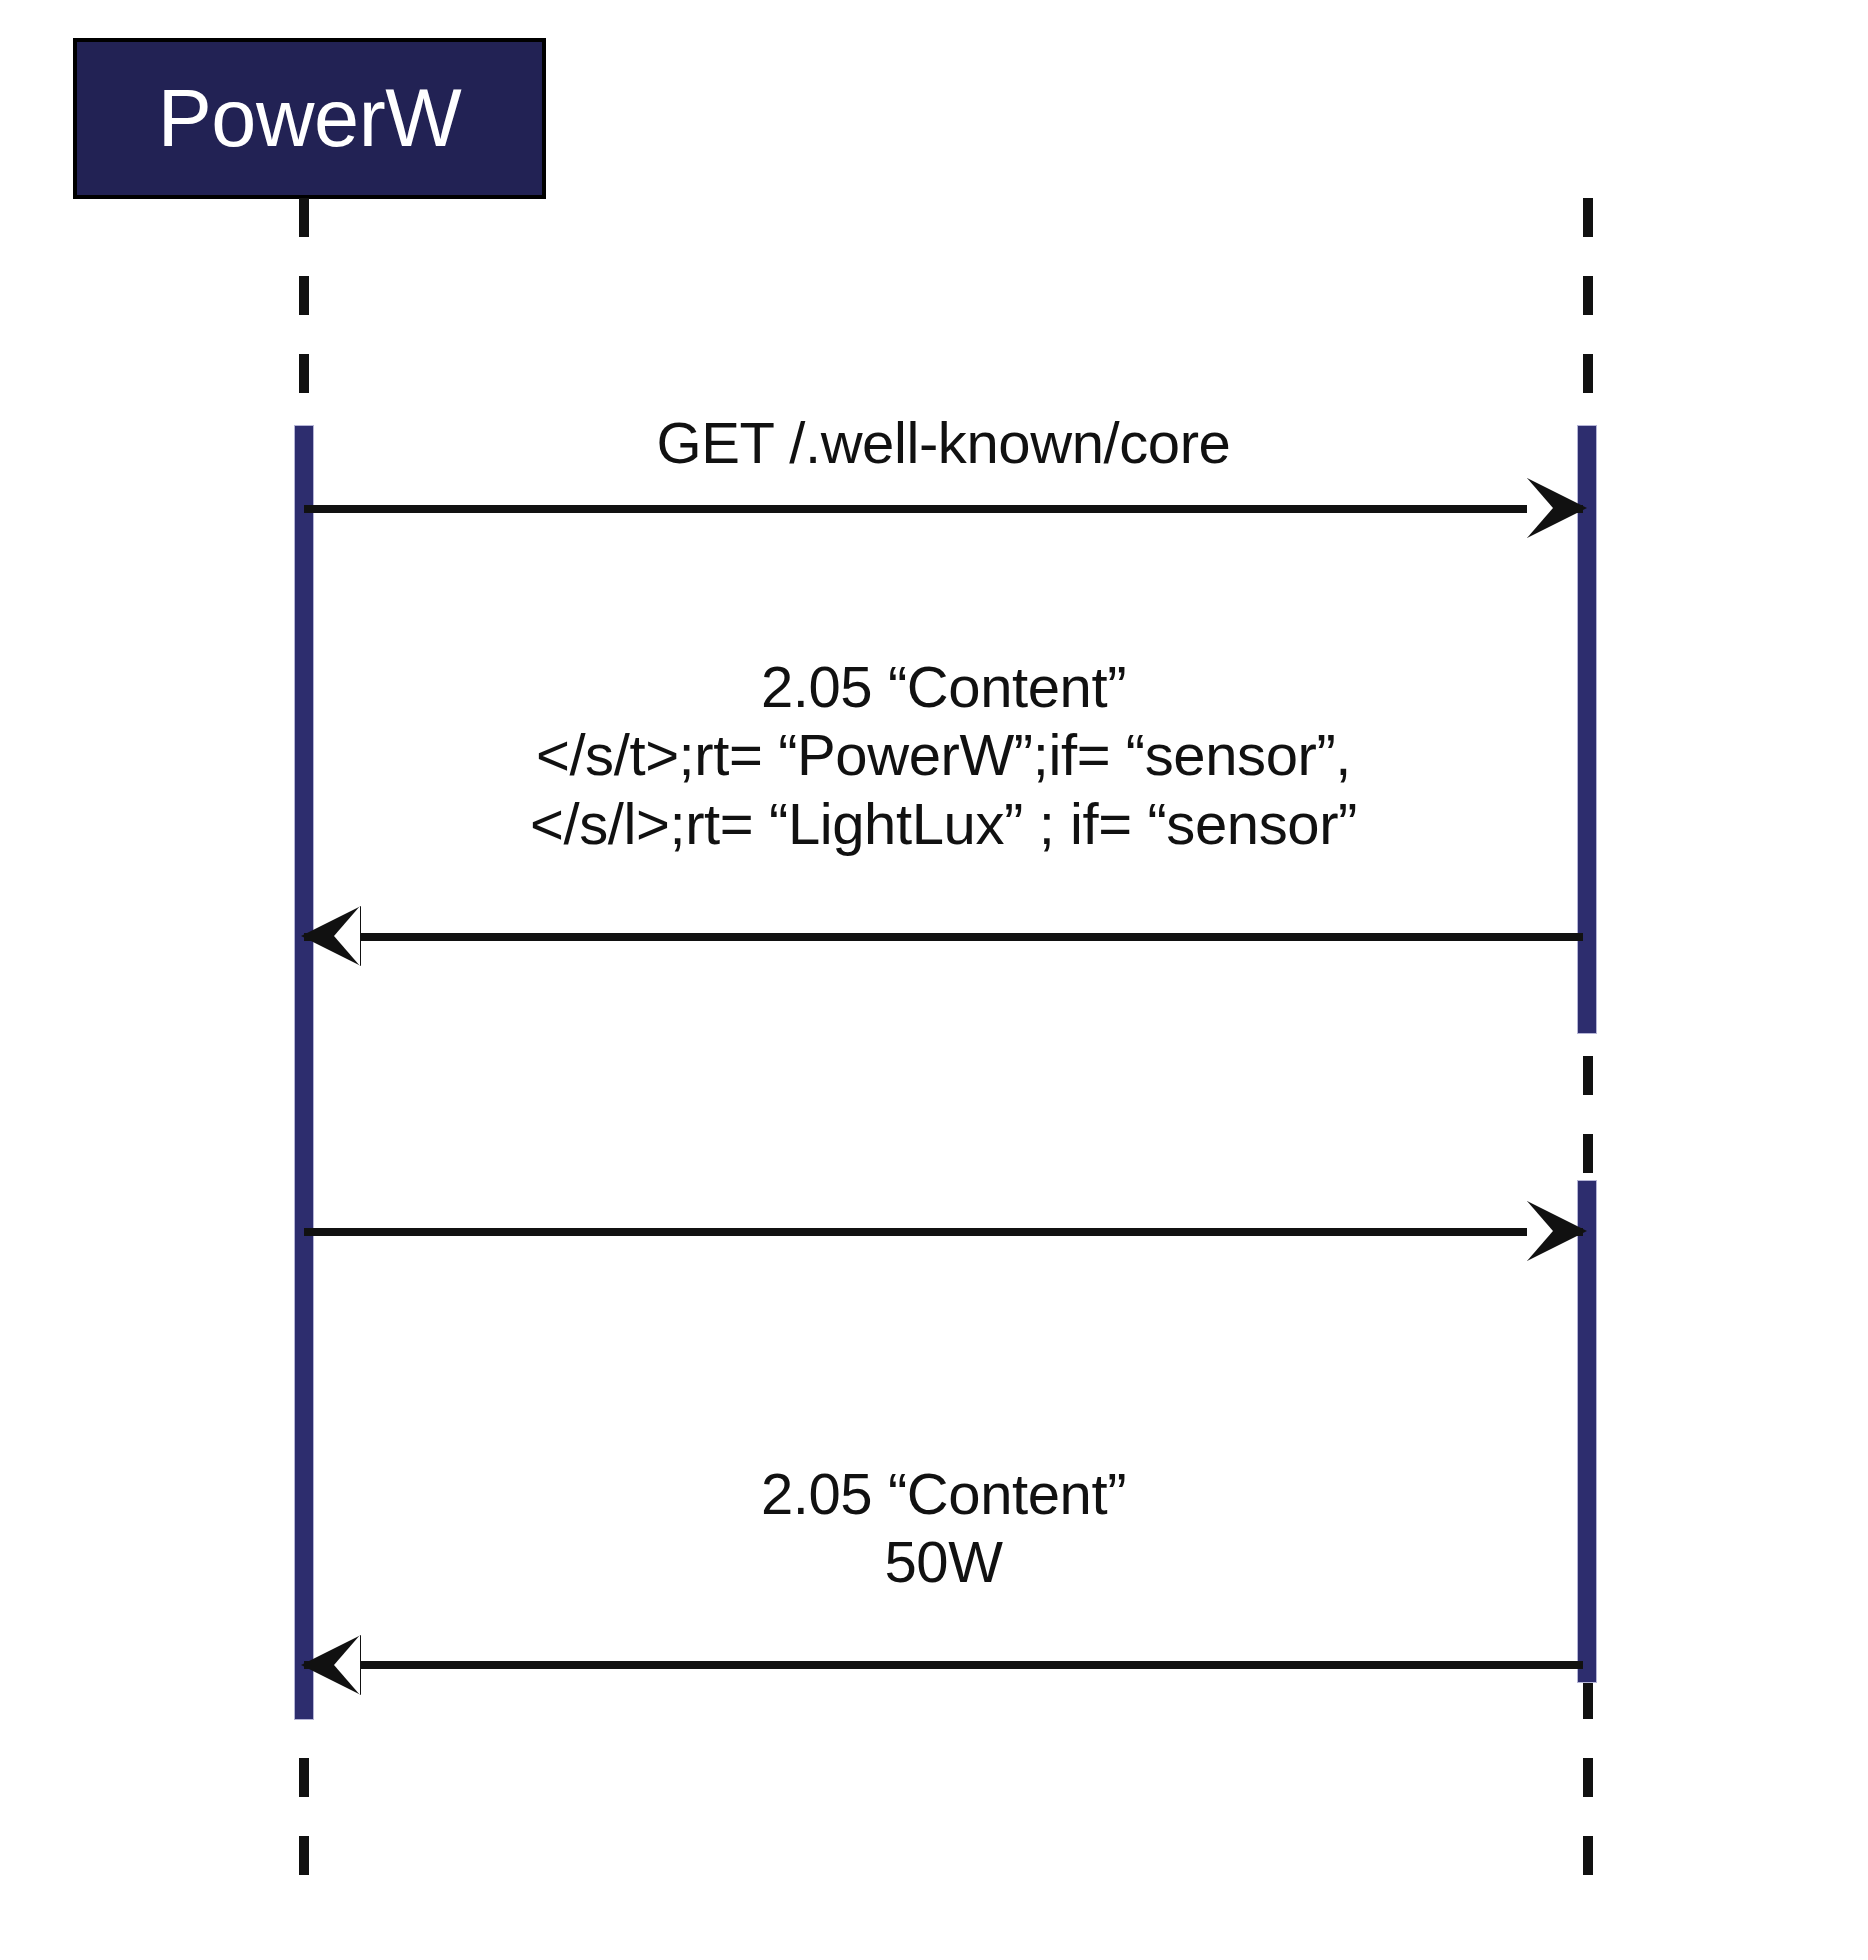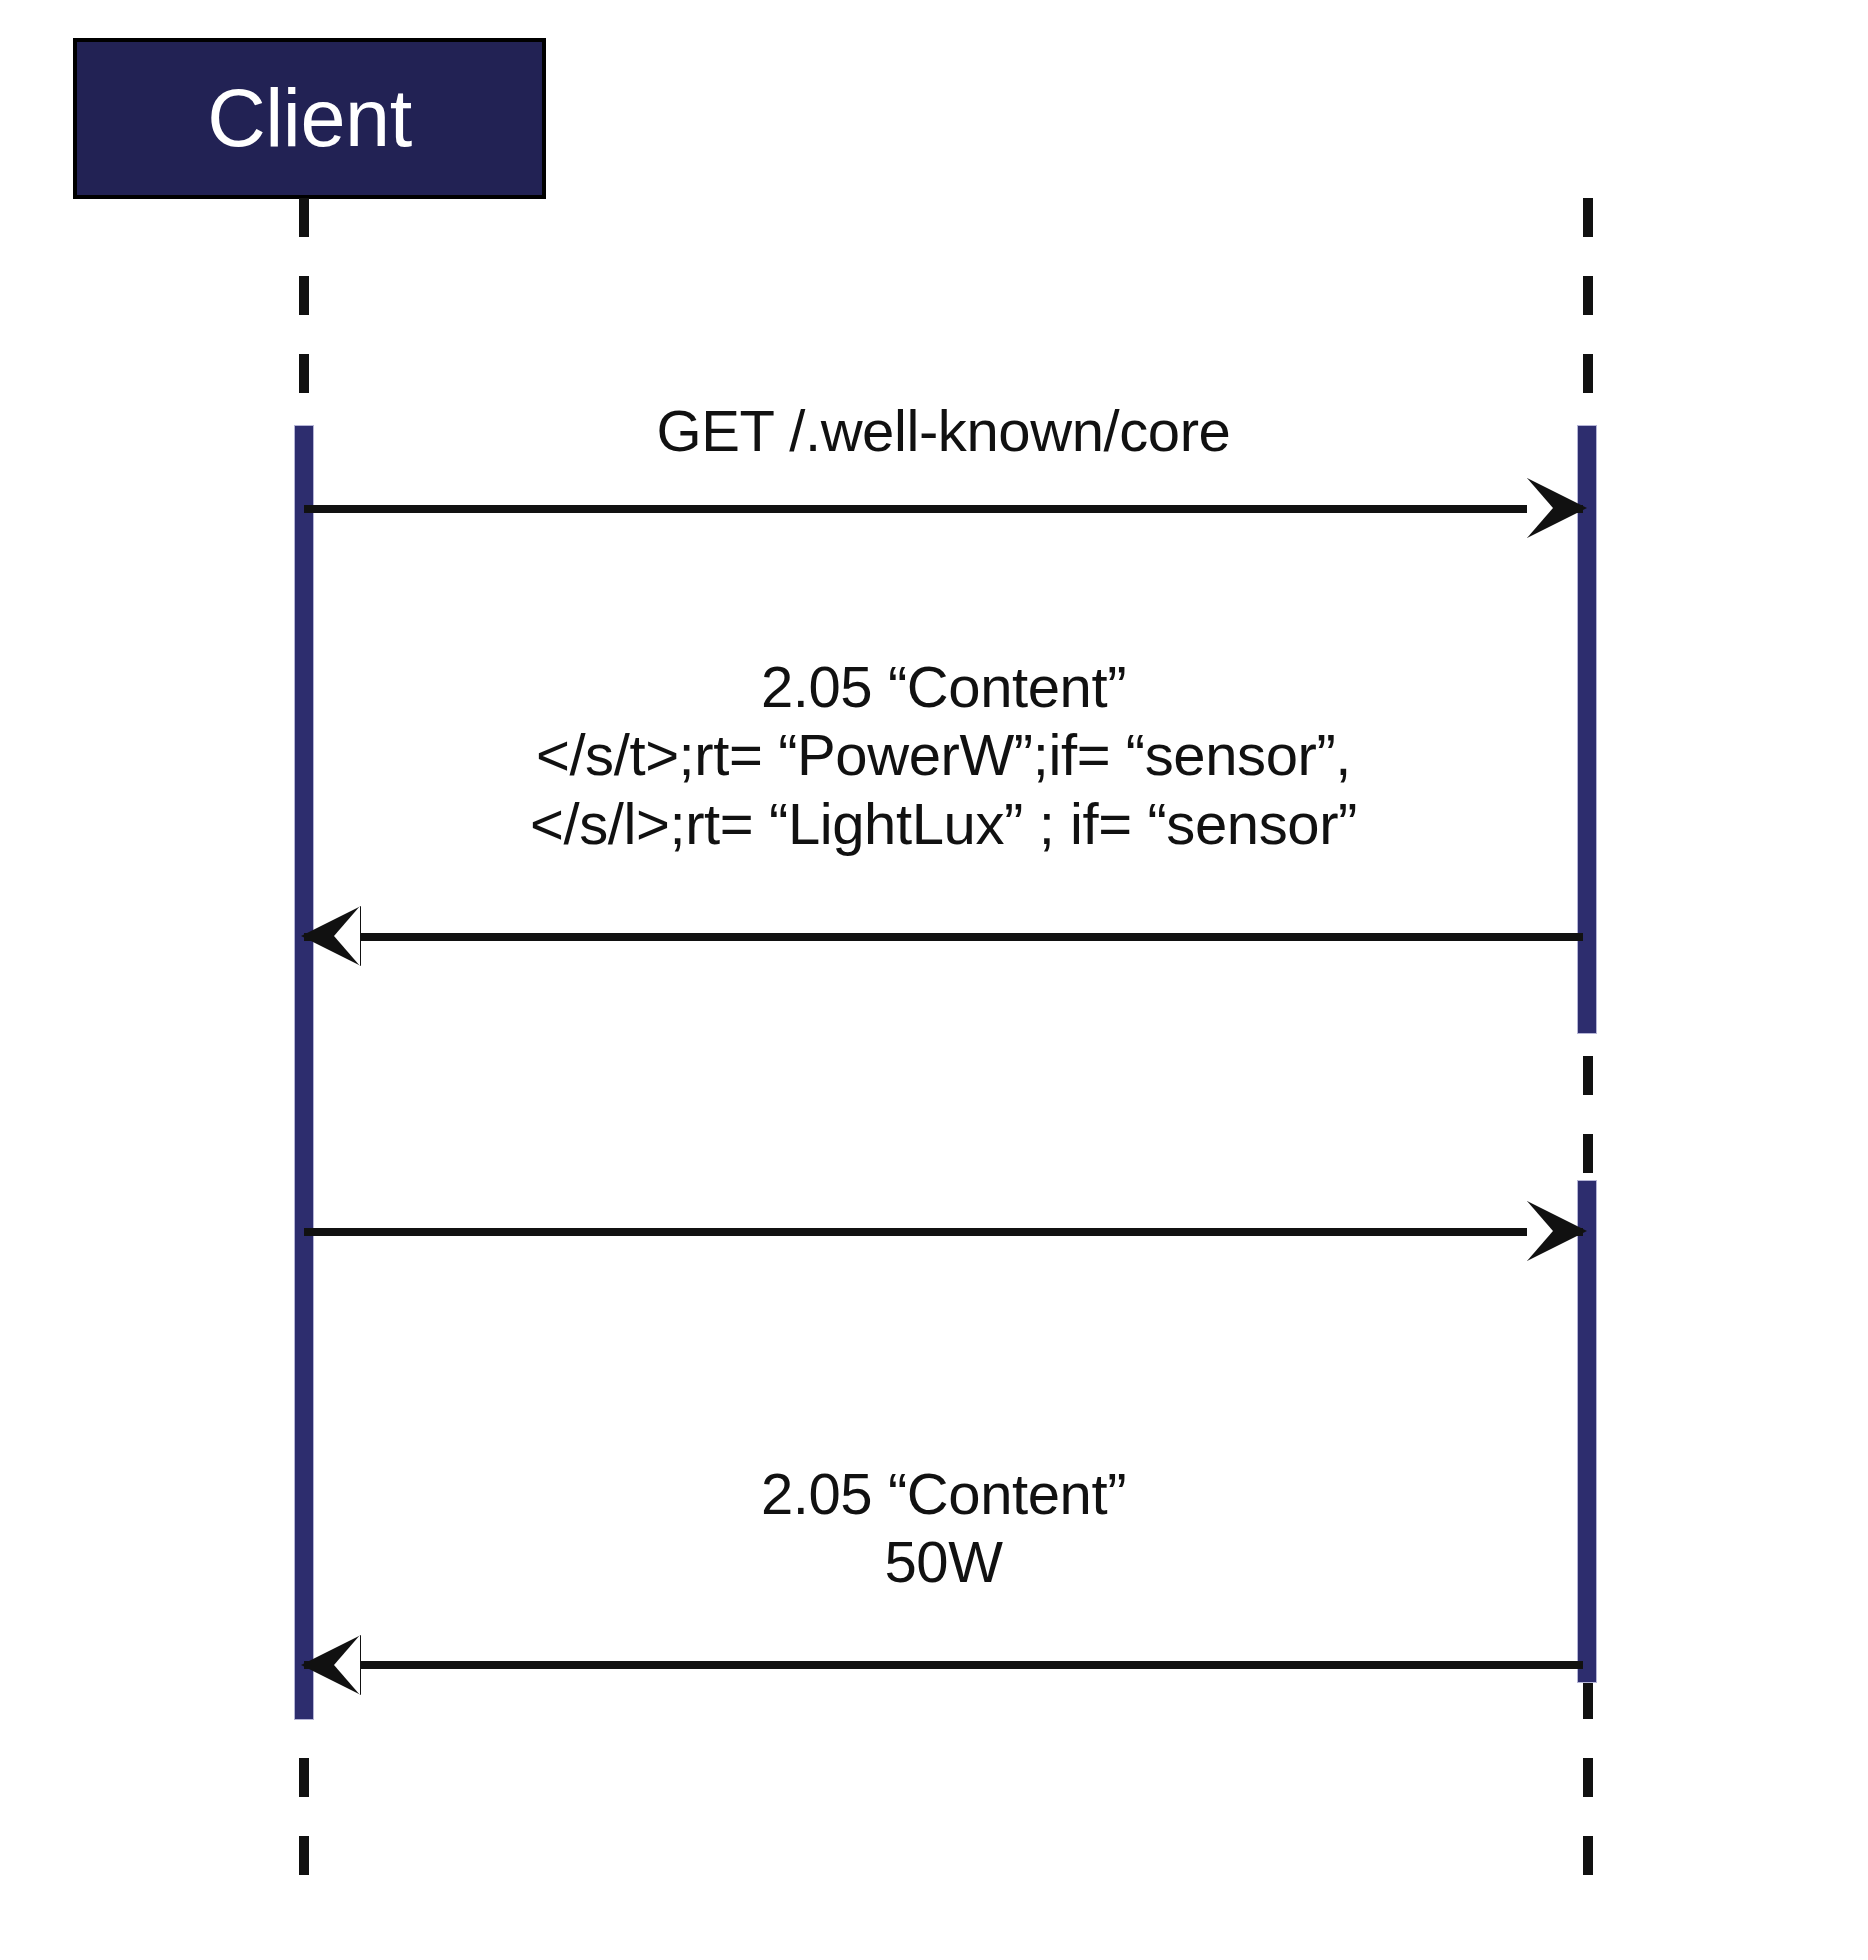--- a/index.html
+++ b/index.html
@@ -151,21 +151,21 @@
     border-left: 26.5px solid #ffffff;
     right: 30px;
   }
   .arrow-notch.left {
     border-right: 26.5px solid #ffffff;
     left: 30px;
   }
 
   
   #msg-1 { top: 397px; height: 124px; }
-  #msg-1 .message-caption { top: 0; text-align: center; }
+  #msg-1 .message-caption { top: 12px; text-align: center; }
   #msg-1 .message-line,
   #msg-1 .arrow-head,
   #msg-1 .arrow-notch { top: 108px; }
   #msg-1 .arrow-head,
   #msg-1 .arrow-notch { top: 81px; }
 
   #msg-2 { top: 653px; height: 300px; }
   #msg-2 .message-caption { top: 0; }
   #msg-2 .message-line { top: 280px; }
   #msg-2 .arrow-head,
@@ -182,21 +182,21 @@
   #msg-4 .message-line { top: 201px; }
   #msg-4 .arrow-head,
   #msg-4 .arrow-notch { top: 175px; }
 </style>
 </head>
 <body>
 
 <div id="diagram">
 
   <div class="participant-box" id="client-box">
-    <span class="participant-label">Client</span>
+    <span class="participant-label">PowerW</span>
   </div>
 
 
   <div class="lifeline" id="client-lifeline"></div>
   <div class="lifeline" id="server-lifeline"></div>
 
   <div class="activation" id="client-activation"></div>
   <div class="activation" id="server-activation-1"></div>
   <div class="activation" id="server-activation-2"></div>
 

